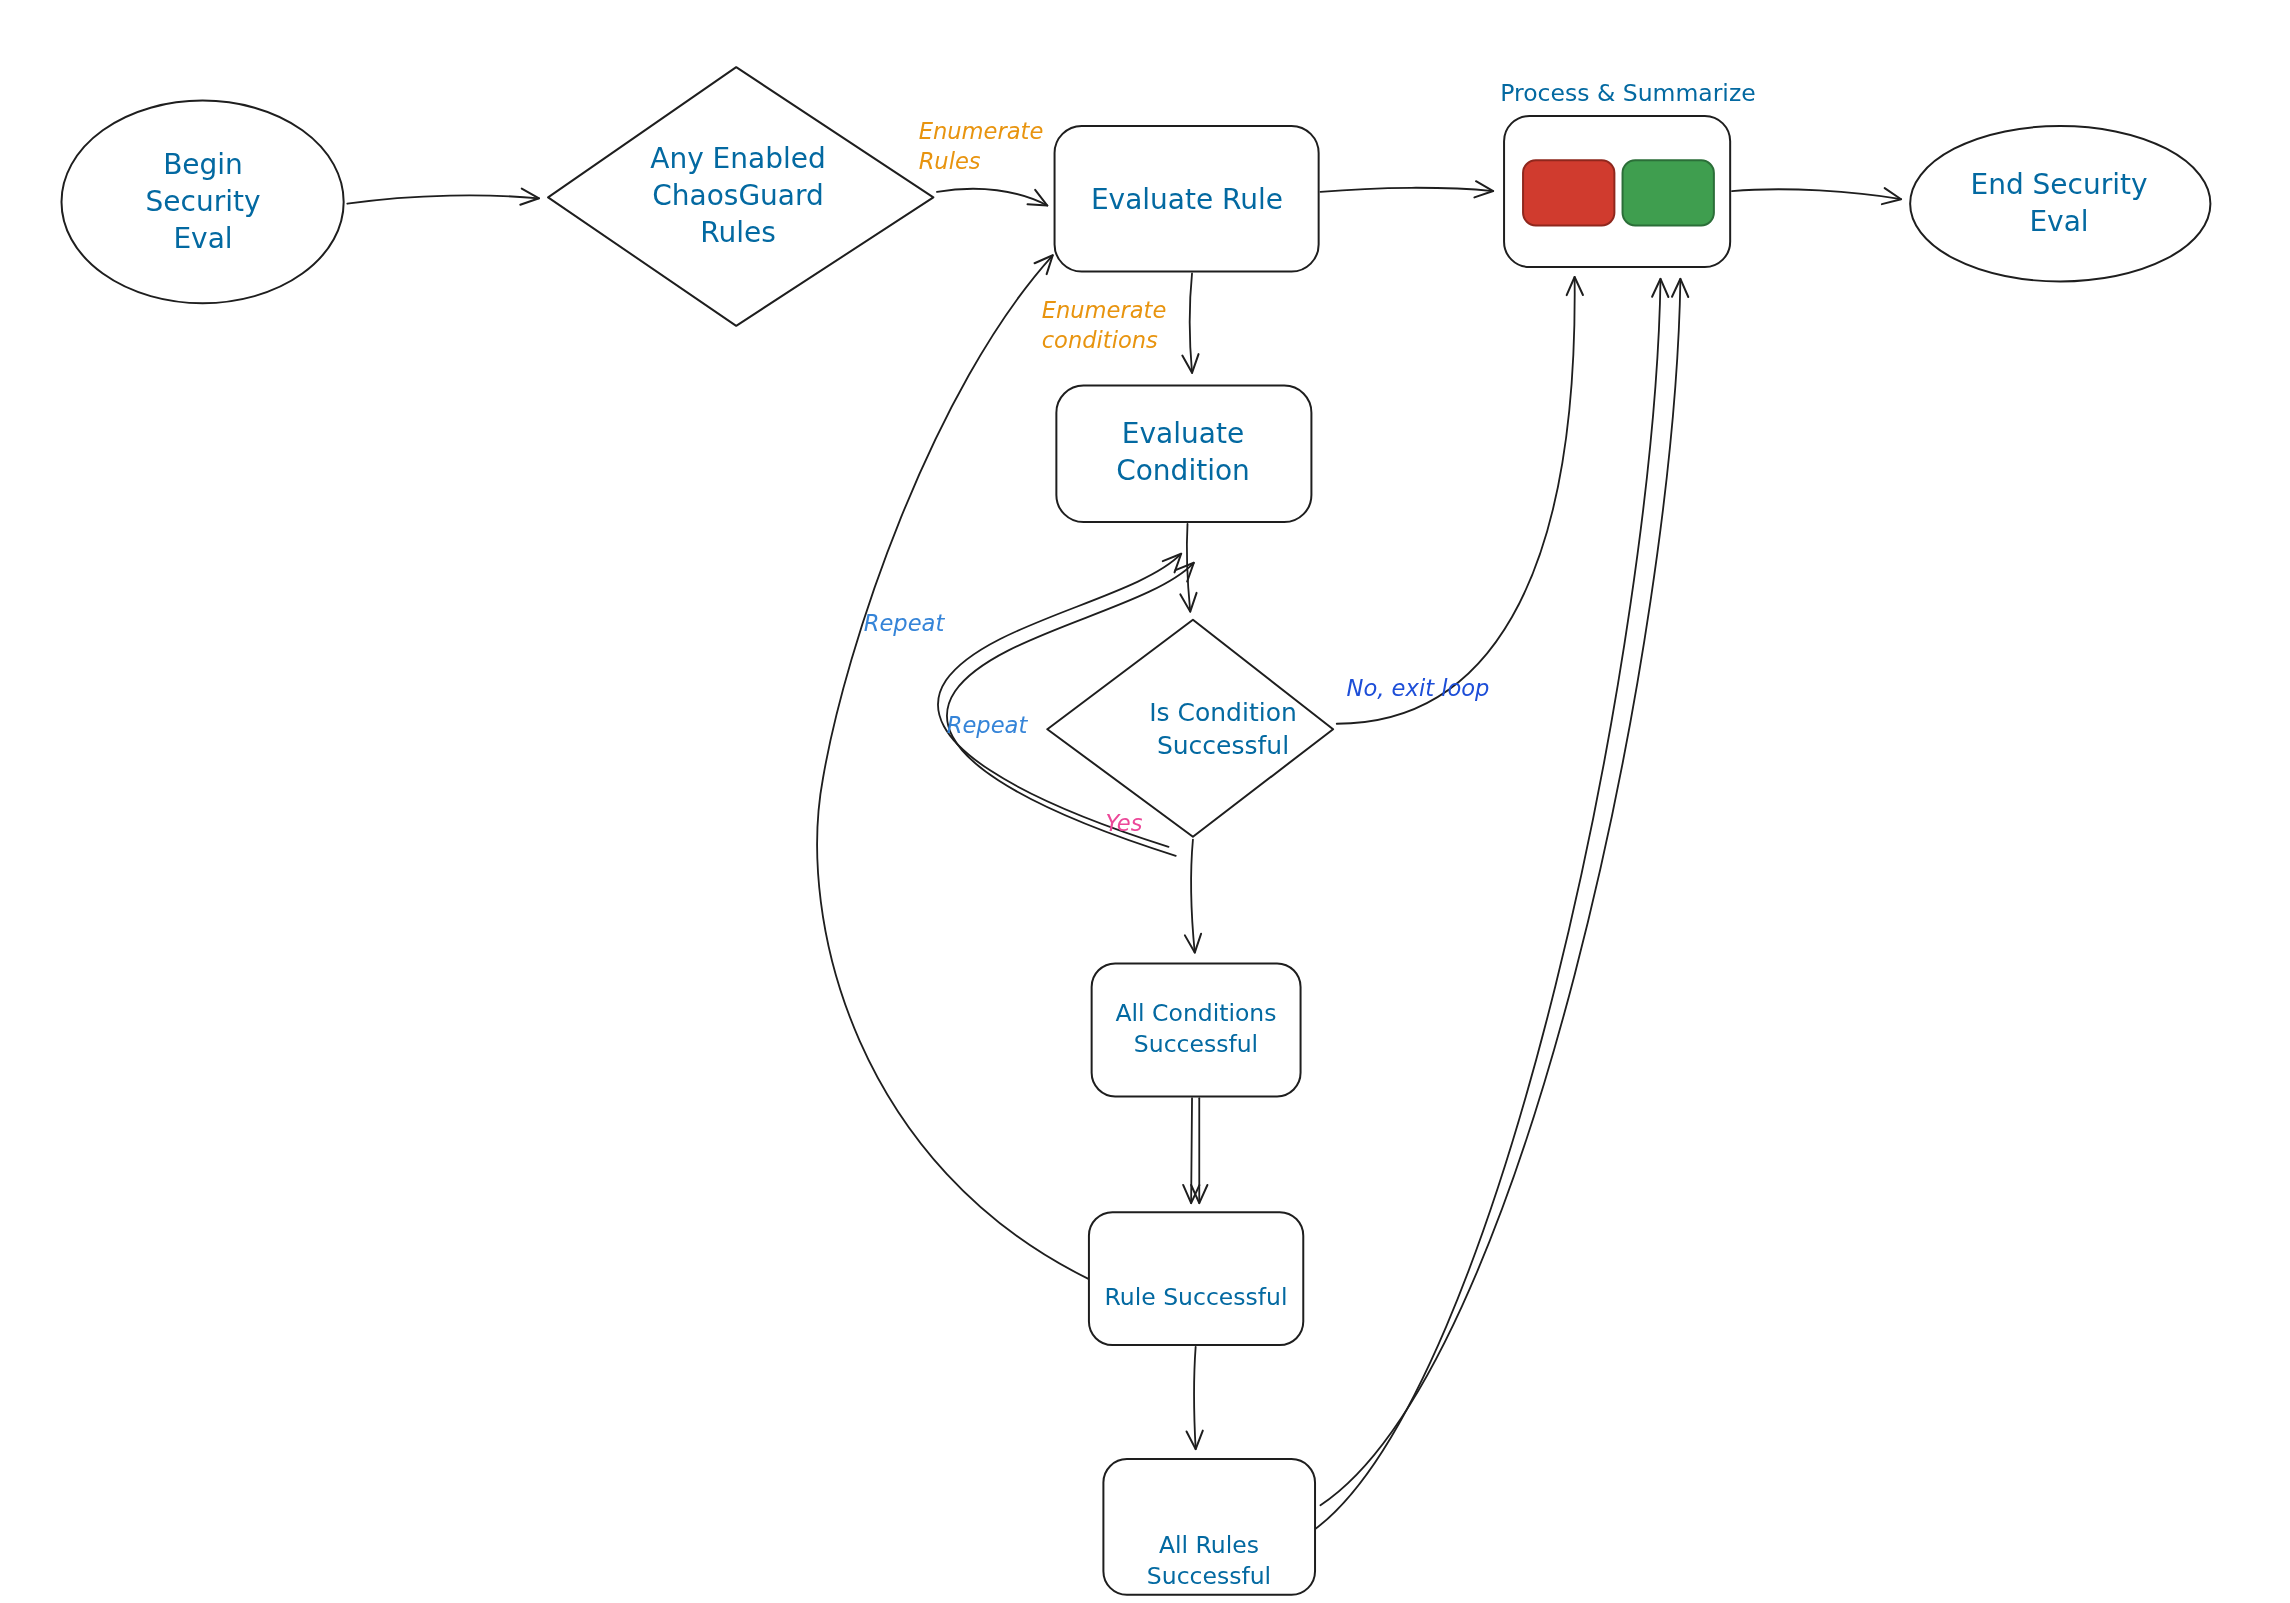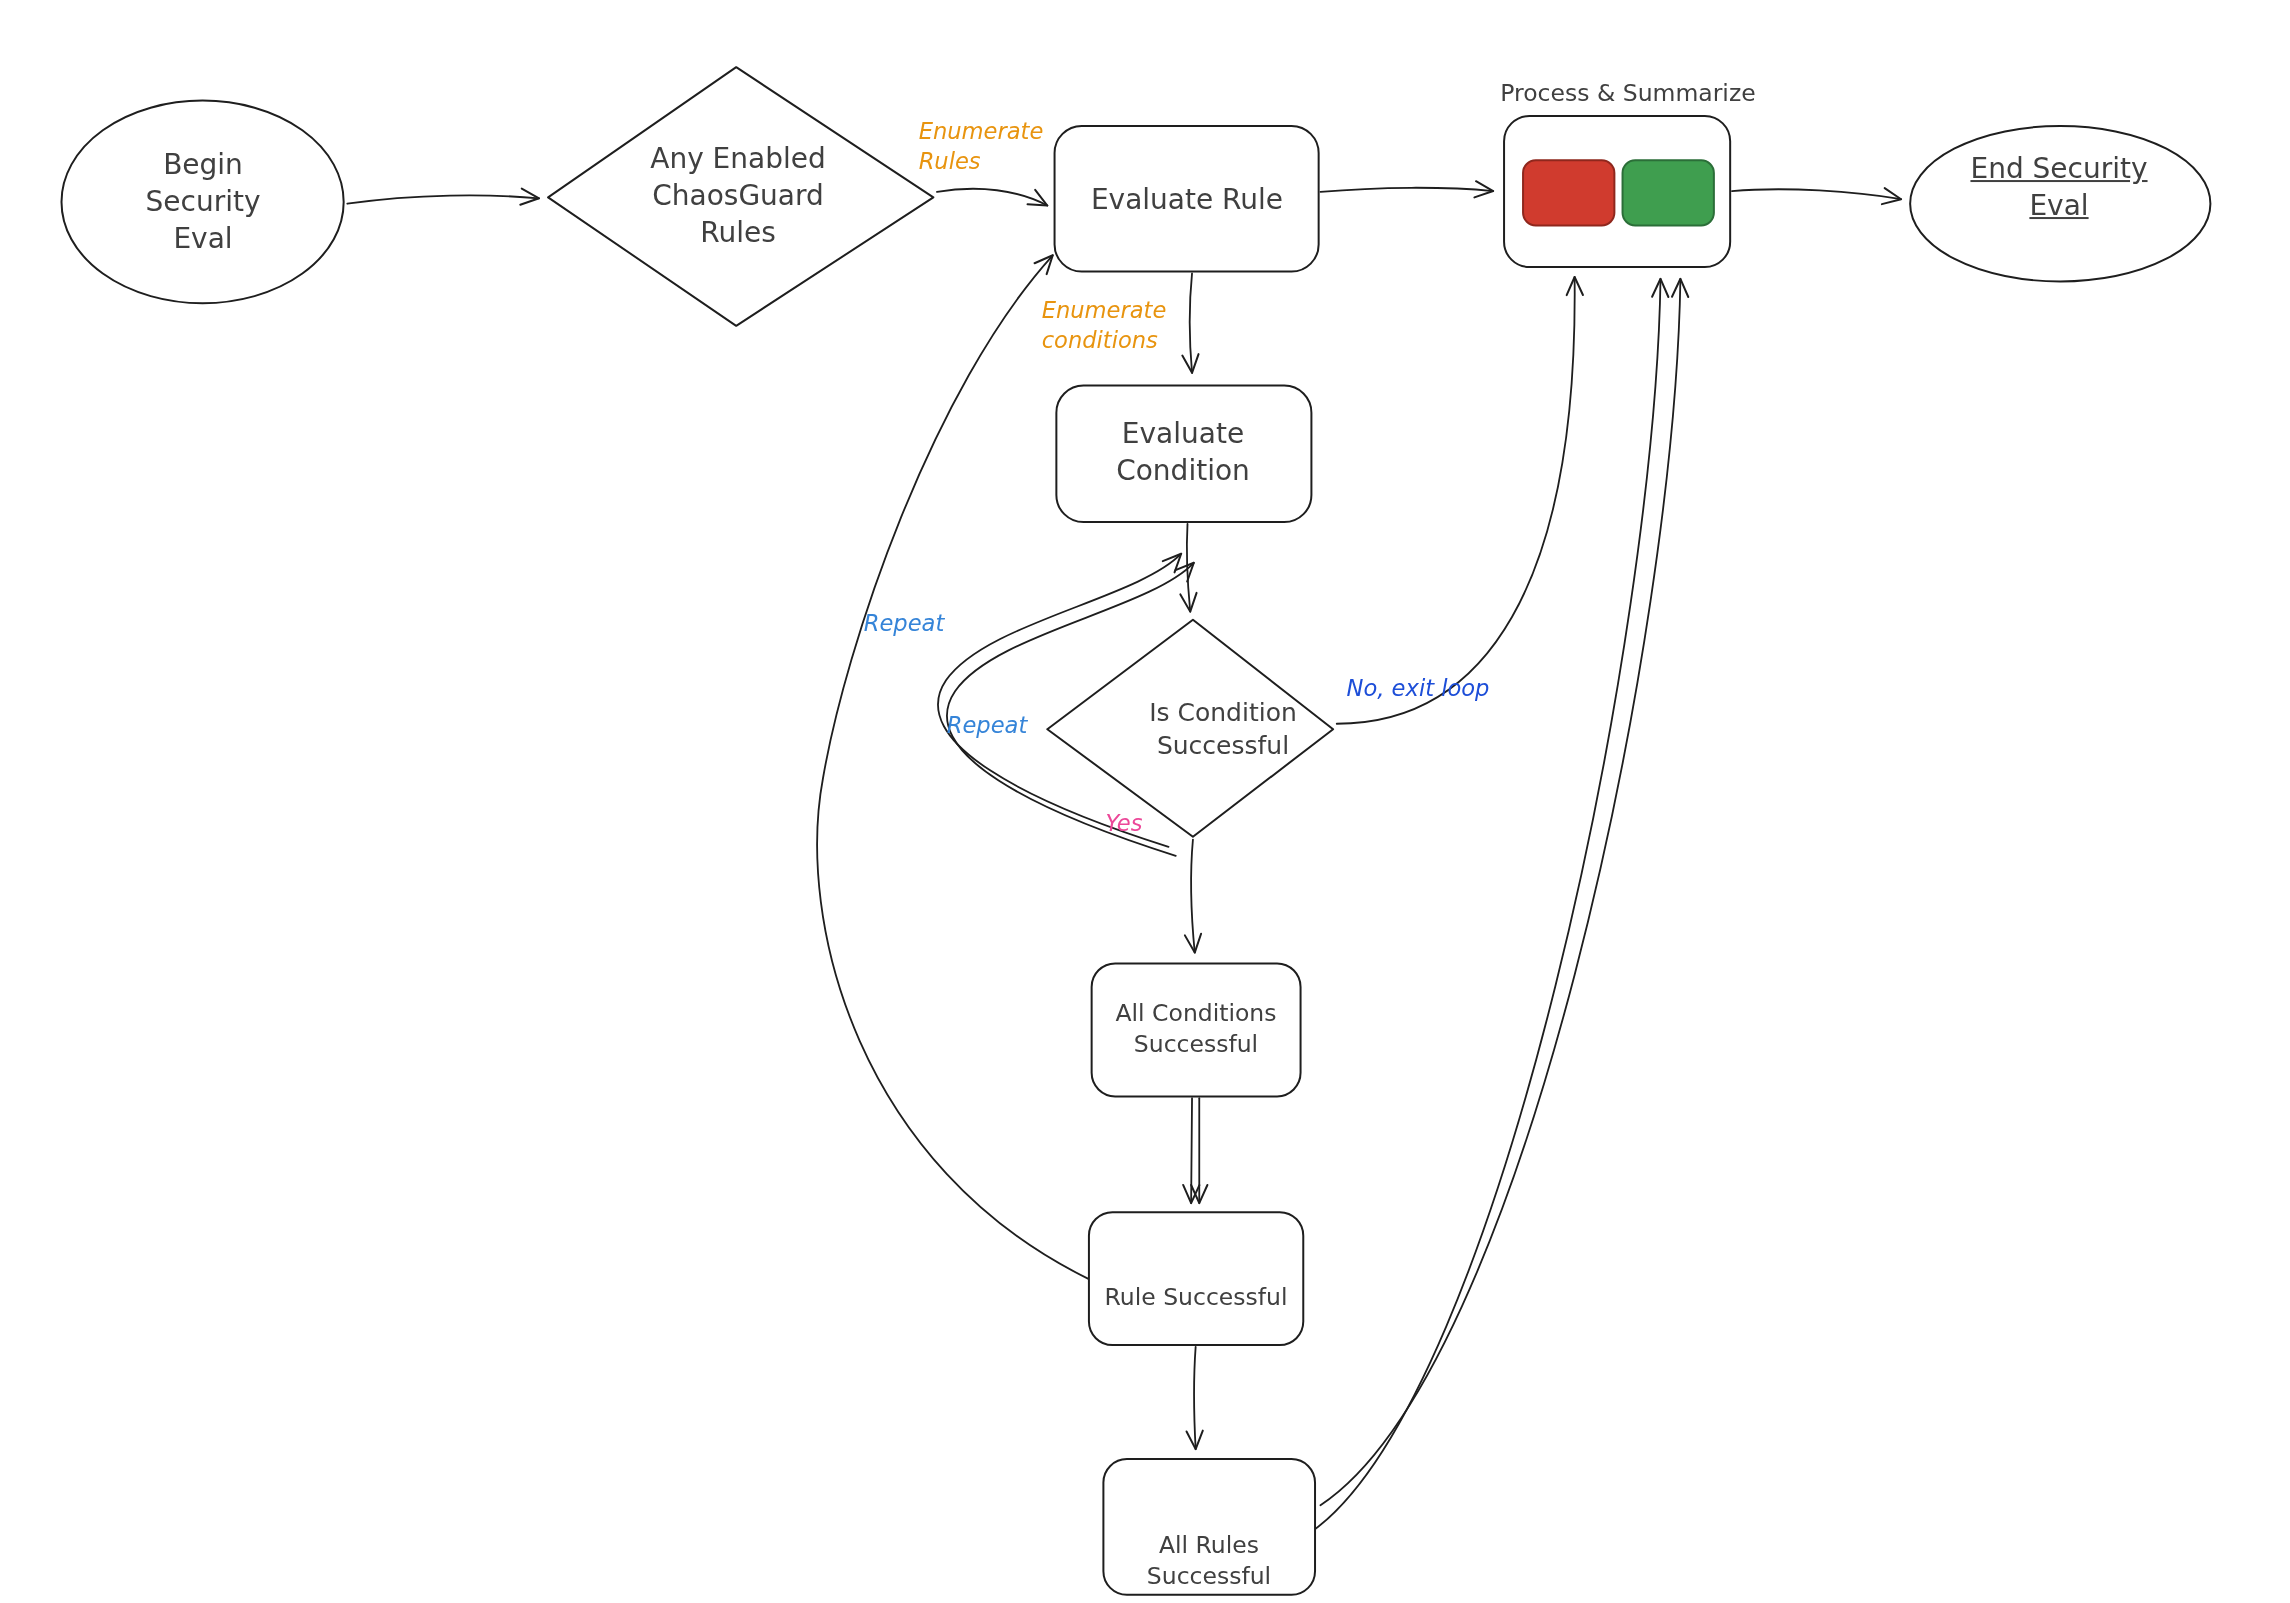--- a/index.html
+++ b/index.html
@@ -13,21 +13,21 @@
     color: #1e1e1e;
     overflow: hidden;
   }
   .canvas svg { position: absolute; left: 0; top: 0; }
   .label {
     position: absolute;
     transform: translate(-50%, -50%);
     white-space: pre-line;
     text-align: center;
     line-height: 1.32;
-    color: #404040;
+    color: #0369a1;
   }
   .node-lg { font-size: 28px; }
   .node-md { font-size: 25px; margin-left: 31px; }
   .node-sm { font-size: 23.5px; }
   .title-sm { font-size: 23.5px; }
   .edge-label { font-size: 22.6px; font-weight: 500; font-style: italic; }
   .left { text-align: left; }
 </style>
 </head>
 <body>
@@ -78,21 +78,21 @@
   </svg>
 
   <div class="label node-lg" style="left:203px; top:202px;">Begin
 Security
 Eval</div>
   <div class="label node-lg" style="left:738px; top:196px;">Any Enabled
 ChaosGuard
 Rules</div>
   <div class="label node-lg" style="left:1187px; top:200px;">Evaluate Rule</div>
   <div class="label title-sm" style="left:1628px; top:94px;">Process &amp; Summarize</div>
-  <div class="label node-lg" style="left:2059px; top:188px;text-decoration:underline;">End Security
+  <div class="label node-lg" style="left:2059px; top:204px;">End Security
 Eval</div>
   <div class="label node-lg" style="left:1183px; top:453px;">Evaluate
 Condition</div>
   <div class="label node-md" style="left:1192px; top:729px;">Is Condition
 Successful</div>
   <div class="label node-sm" style="left:1196px; top:1029px;">All Conditions
 Successful</div>
   <div class="label node-sm" style="left:1196px; top:1278px;margin-top:20px;">Rule Successful</div>
   <div class="label node-sm" style="left:1209px; top:1529px;margin-top:32px;">All Rules
 Successful</div>

